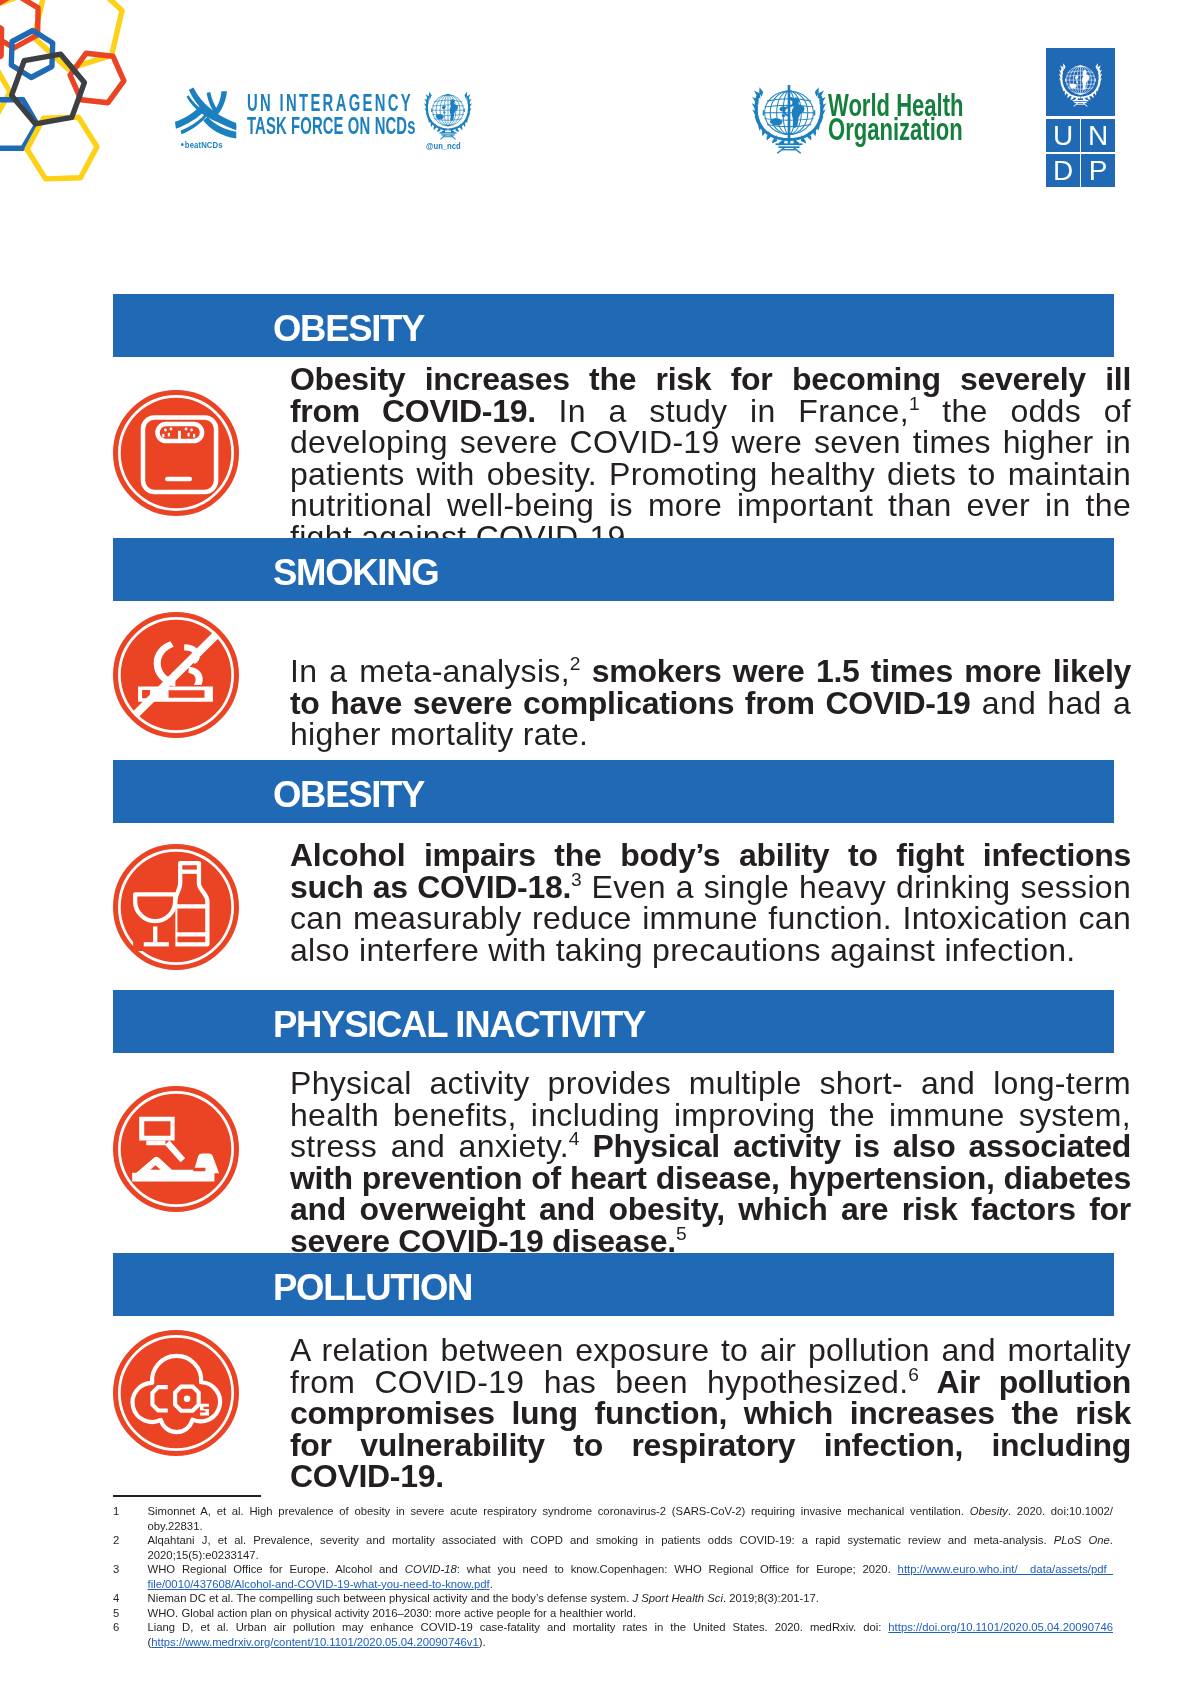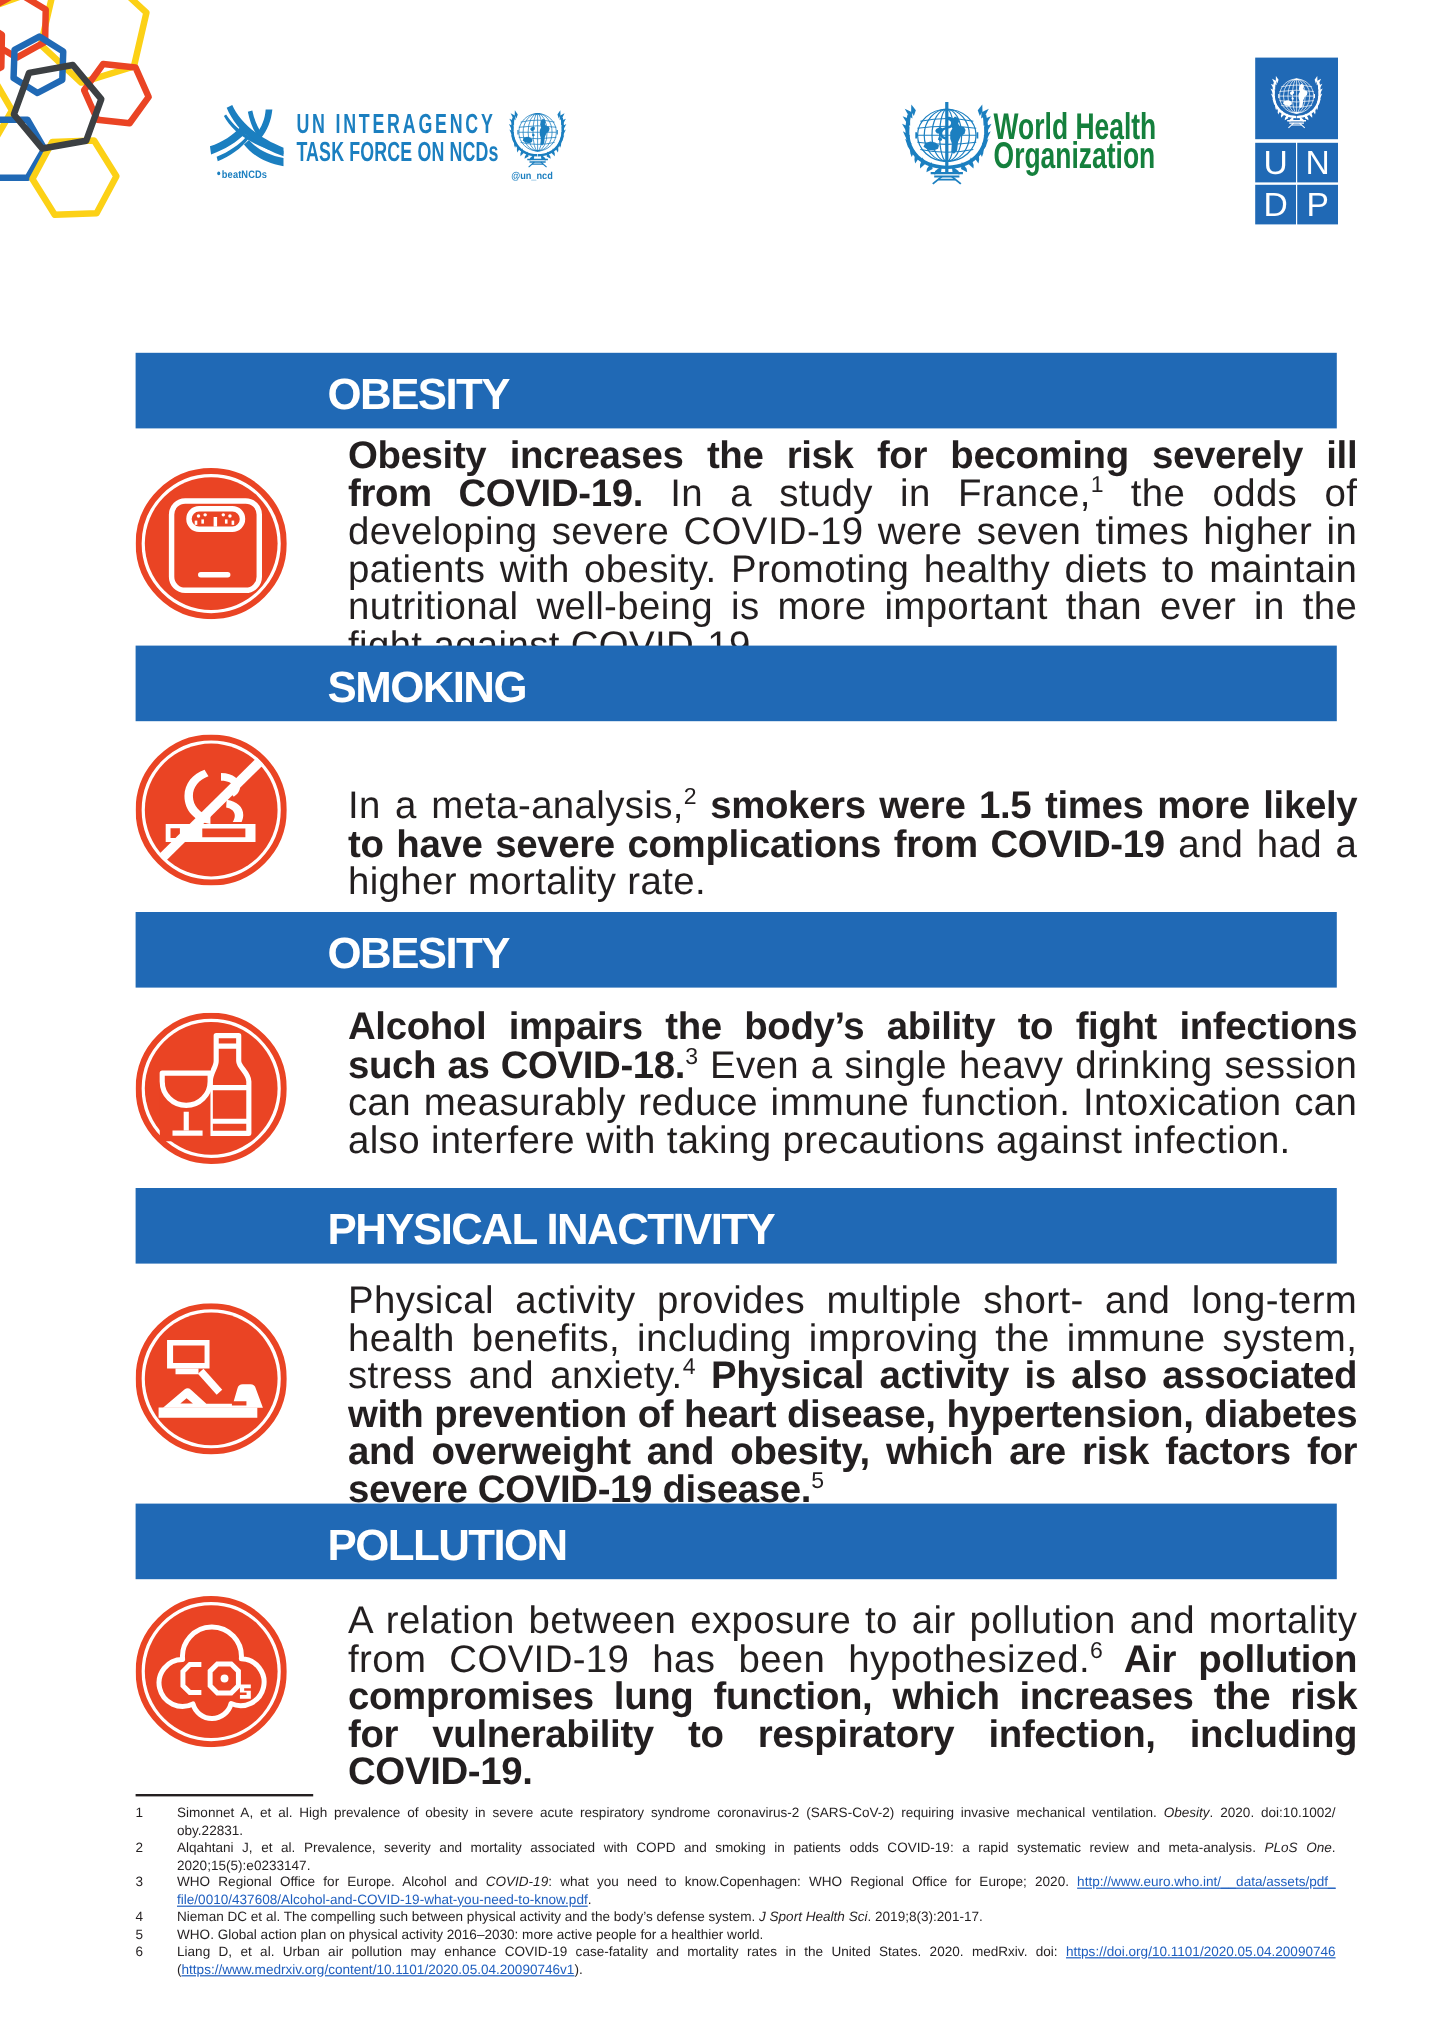--- a/index.html
+++ b/index.html
@@ -285,21 +285,21 @@
       </g>
     </svg>
   </div>
   <div class="body-text" style="top:82px"><span>A relation between exposure to air pollution and mortality from COVID-19 has been hypothesized.</span><sup>6</sup><b> Air pollution compromises lung function, which increases the risk for vulnerability to respiratory infection, including COVID-19.</b></div>
 </div>
 
 <div class="refrule"></div>
 <div class="refs">
   <div class="ref"><span class="num">1</span><span>Simonnet A, et al. High prevalence of obesity in severe acute respiratory syndrome coronavirus-2 (SARS-CoV-2) requiring invasive mechanical ventilation. </span><i>Obesity</i><span>. 2020. doi:10.1002/<wbr>oby.22831.</span></div>
   <div class="ref"><span class="num">2</span><span>Alqahtani J, et al. Prevalence, severity and mortality associated with COPD and smoking in patients odds COVID-19: a rapid systematic review and meta-analysis. </span><i>PLoS One</i><span>. 2020;15(5):e0233147.</span></div>
-  <div class="ref"><span class="num">3</span><span>WHO Regional Office for Europe. Alcohol and </span><i>COVID-19</i><span>: what you need to know.Copenhagen: WHO Regional Office for Europe; 2020. </span><a class="reflink">http://www.euro.who.int/__data/assets/pdf_<wbr>file/0010/437608/Alcohol-and-COVID-19-what-you-need-to-know.pdf</a><span>.</span></div>
+  <div class="ref"><span class="num">3</span><span>WHO Regional Office for Europe. Alcohol and </span><i>COVID-18</i><span>: what you need to know.Copenhagen: WHO Regional Office for Europe; 2020. </span><a class="reflink">http://www.euro.who.int/__data/assets/pdf_<wbr>file/0010/437608/Alcohol-and-COVID-19-what-you-need-to-know.pdf</a><span>.</span></div>
   <div class="ref"><span class="num">4</span><span>Nieman DC et al. The compelling such between physical activity and the body’s defense system. </span><i>J Sport Health Sci</i><span>. 2019;8(3):201-17.</span></div>
   <div class="ref"><span class="num">5</span><span>WHO. Global action plan on physical activity 2016–2030: more active people for a healthier world.</span></div>
   <div class="ref"><span class="num">6</span><span>Liang D, et al. Urban air pollution may enhance COVID-19 case-fatality and mortality rates in the United States. 2020. medRxiv. doi: </span><a class="reflink">https://doi.org/10.1101/2020.05.04.20090746</a><span> (</span><a class="reflink">https://www.medrxiv.org/content/10.1101/2020.05.04.20090746v1</a><span>).</span></div>
 </div>
 
 </div>
 
 <svg style="position:absolute;width:0;height:0;overflow:hidden" aria-hidden="true">
   <defs>
 

